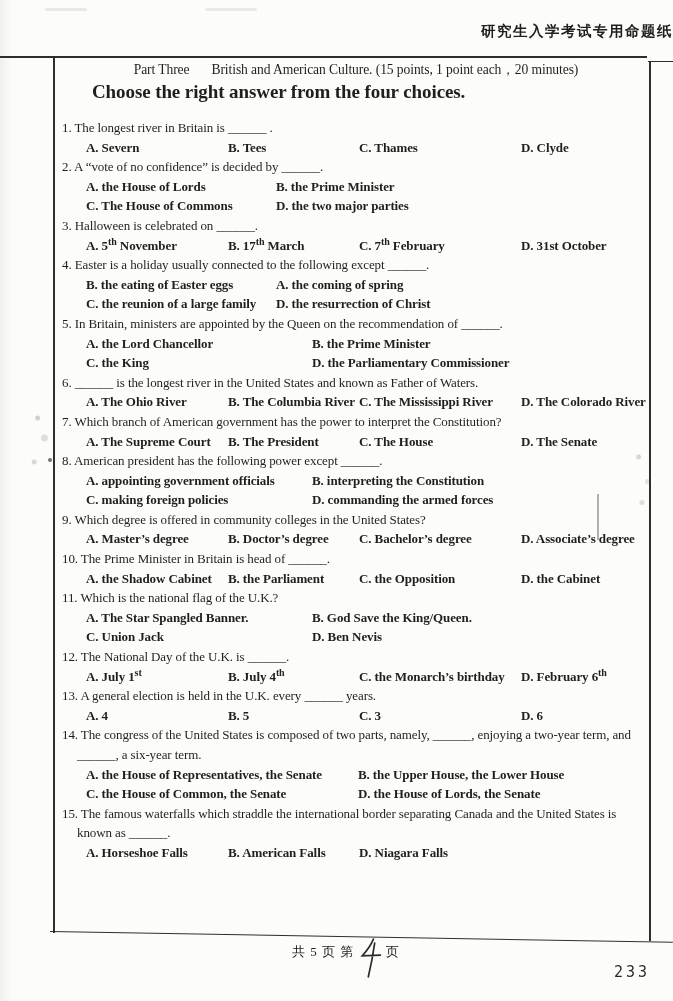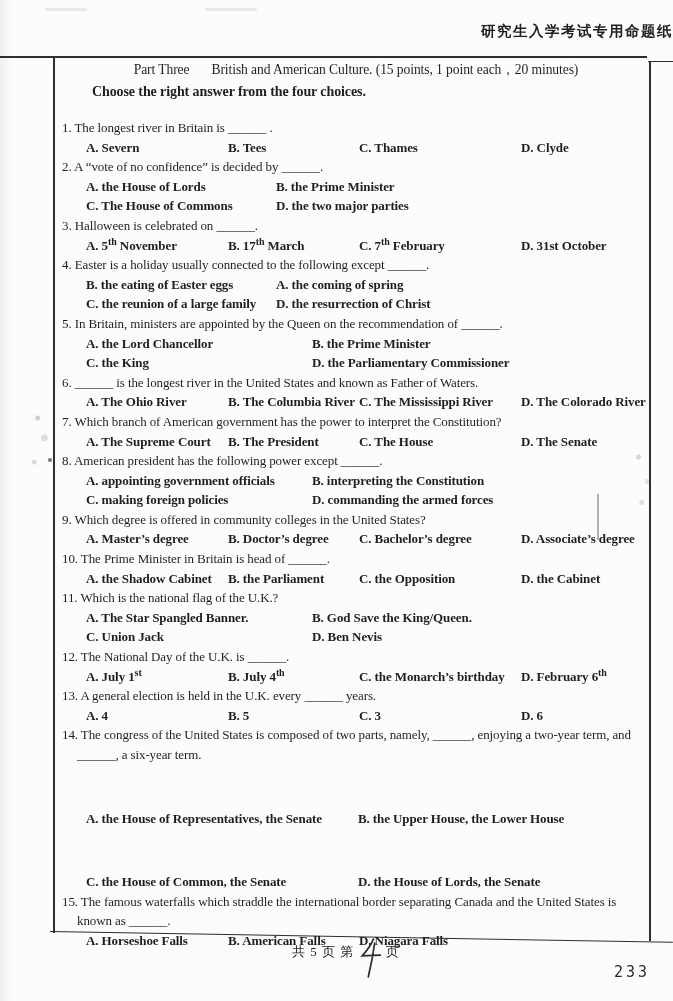--- a/index.html
+++ b/index.html
@@ -14,29 +14,29 @@
   .line{position:absolute;background:#2e2e2e;}
   .l-top{left:0;top:56px;width:647px;height:1.6px;}
   .l-top-tick{left:648px;top:61px;width:25px;height:1.4px;}
   .l-left{left:53px;top:56px;width:1.6px;height:877px;}
   .l-right{left:649px;top:62px;width:1.7px;height:879px;}
   .l-bottom{left:50px;top:931px;width:623px;height:1.4px;transform:rotate(1.0deg);transform-origin:left top;}
   
   .content{position:absolute;left:62px;top:60px;width:588px;font-size:13px;letter-spacing:-0.1px;}
   .part-line{font-weight:normal;font-size:13.6px;line-height:20px;text-align:center;}
   .part-sep{display:inline-block;width:22px;}
-  .choose-line{font-weight:bold;font-size:14px;line-height:20px;margin-left:30px;margin-top:2px;}
+  .choose-line{font-weight:bold;font-size:19px;line-height:20px;margin-left:30px;margin-top:2px;}
   .questions{margin-top:16px;}
   .stem-line{line-height:19.6px;padding-left:15px;text-indent:-15px;}
   .opt-row{display:grid;margin-left:24px;line-height:19.6px;font-weight:bold;}
   .opt{white-space:nowrap;}
   .r4{grid-template-columns:142px 131px 162px 1fr;}
   .r2s{grid-template-columns:190px 1fr;}
   .r2m{grid-template-columns:226px 1fr;}
-  .r2l{grid-template-columns:272px 1fr;margin-top:44px;}
+  .r2l{grid-template-columns:272px 1fr;}
   sup{font-size:10px;line-height:0;}
   
   .footer{position:absolute;left:292px;top:943px;font-size:13px;letter-spacing:1px;white-space:nowrap;}
   .footer .hand4{display:inline-block;vertical-align:middle;margin:-6px -1px -20px 1px;transform:rotate(4deg);}
   .stamp{position:absolute;left:614px;top:963px;font-size:15px;letter-spacing:3px;
         color:#000000;opacity:0.85;font-family:"DejaVu Sans Mono",monospace;}
   
   .smudge{position:absolute;pointer-events:none;}
   .sm1{left:24px;top:402px;width:34px;height:80px;background:
         radial-gradient(circle at 40% 20%,rgba(60,60,60,0.22) 0 2px,transparent 3px),

